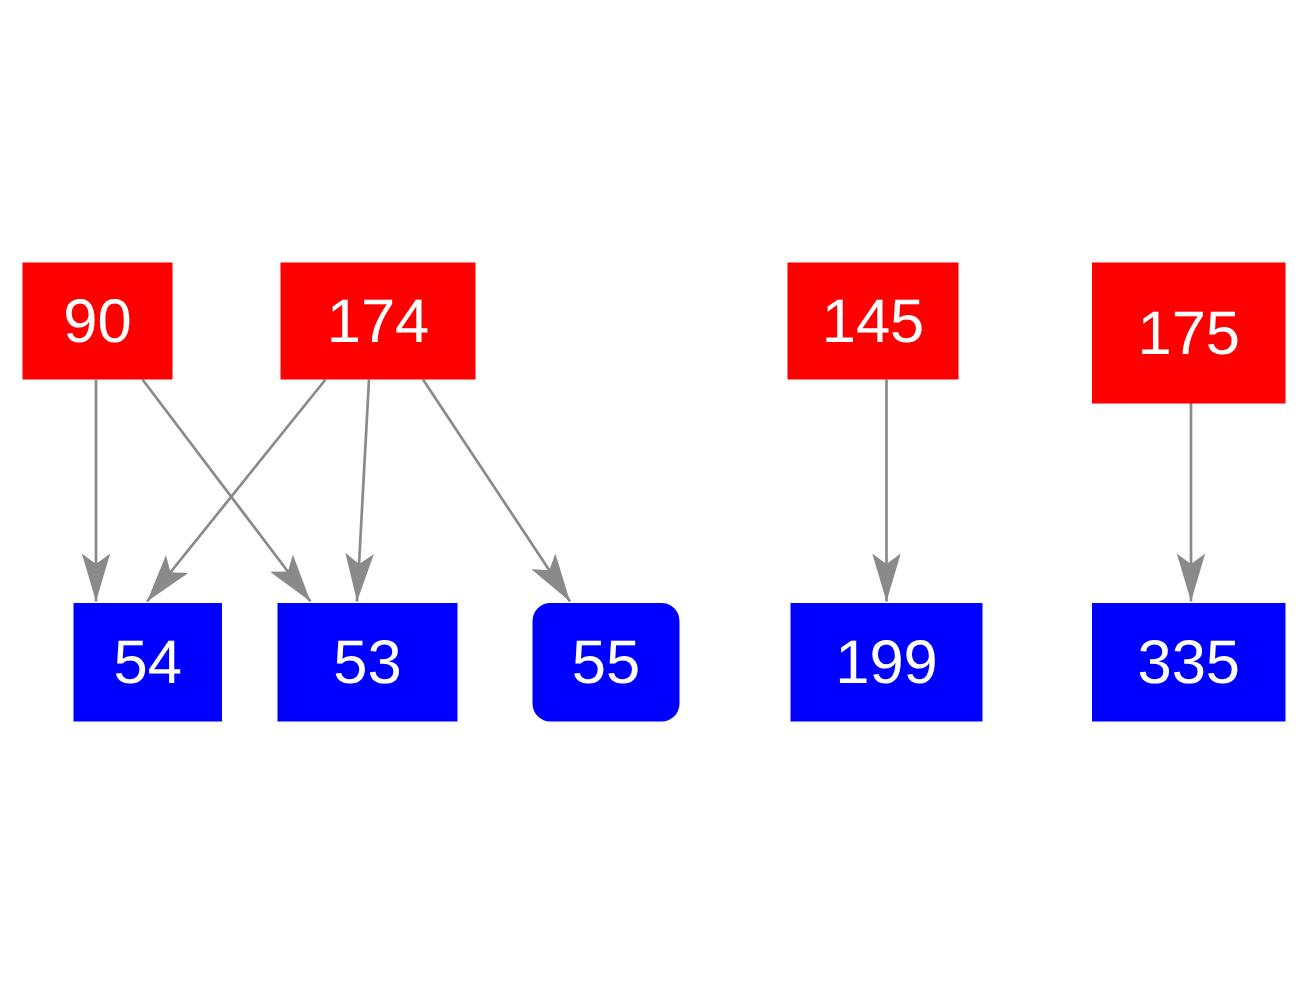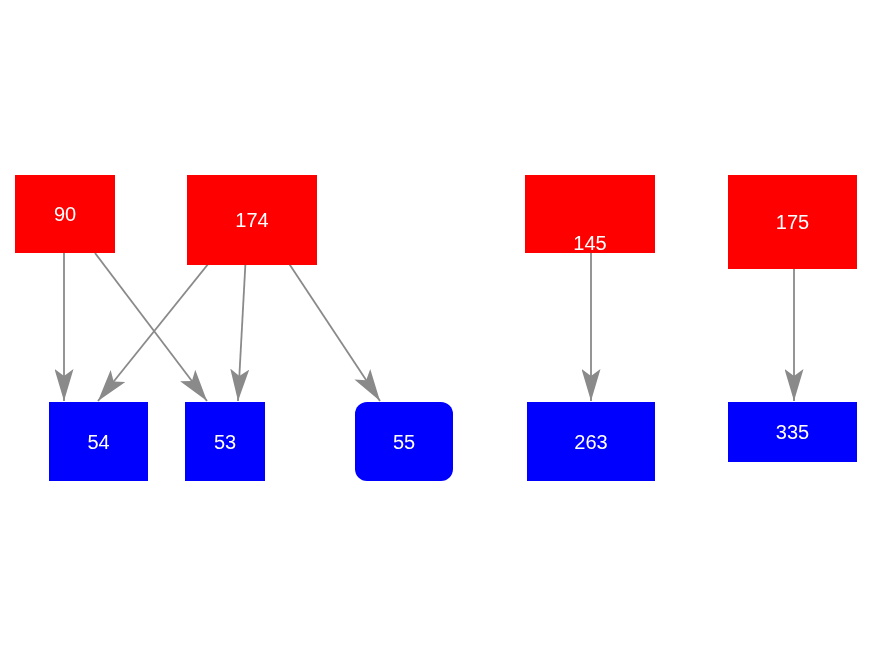--- a/index.html
+++ b/index.html
@@ -24,21 +24,21 @@
   }
   .graph-node {
     position: absolute;
     display: flex;
     align-items: center;
     justify-content: center;
     box-sizing: border-box;
   }
   .node-label {
     color: #ffffff;
-    font-size: 20px;
+    font-size: 41px;
     line-height: 1;
     user-select: none;
   }
 </style>
 </head>
 <body>
 
 <div id="diagram-canvas">
   <svg id="edges-layer" width="875" height="656" viewBox="0 0 875 656" xmlns="http://www.w3.org/2000/svg">
     <defs>
@@ -53,38 +53,38 @@
         <line x1="246" y1="253" x2="238" y2="401" stroke="#8a8a8a" stroke-width="1.8" marker-end="url(#arrowhead)"></line>
         <line x1="282" y1="253" x2="380" y2="401" stroke="#8a8a8a" stroke-width="1.8" marker-end="url(#arrowhead)"></line>
         <line x1="591" y1="253" x2="591" y2="401" stroke="#8a8a8a" stroke-width="1.8" marker-end="url(#arrowhead)"></line>
         <line x1="794" y1="253" x2="794" y2="401" stroke="#8a8a8a" stroke-width="1.8" marker-end="url(#arrowhead)"></line>
       </g>
   </svg>
   <div id="nodes-layer">
       <div class="graph-node" style="left: 15px; top: 175px; width: 100px; height: 78px; background: rgb(255, 0, 0);">
         <span class="node-label" style="color: rgb(255, 255, 255);">90</span>
       </div>
-      <div class="graph-node" style="left: 187px; top: 175px; width: 130px; height: 90px; background: rgb(255, 0, 0);">
+      <div class="graph-node" style="left: 187px; top: 175px; width: 130px; height: 78px; background: rgb(255, 0, 0);">
         <span class="node-label" style="color: rgb(255, 255, 255);">174</span>
       </div>
-      <div class="graph-node" style="left: 525px; top: 175px; width: 130px; height: 78px; background: rgb(255, 0, 0); align-items: flex-end;">
+      <div class="graph-node" style="left: 525px; top: 175px; width: 114px; height: 78px; background: rgb(255, 0, 0);">
         <span class="node-label" style="color: rgb(255, 255, 255);">145</span>
       </div>
       <div class="graph-node" style="left: 728px; top: 175px; width: 129px; height: 94px; background: rgb(255, 0, 0);">
         <span class="node-label" style="color: rgb(255, 255, 255);">175</span>
       </div>
       <div class="graph-node" style="left: 15px; top: 402px; width: 99px; height: 79px; background: rgb(0, 0, 255); margin-left: 34px;">
         <span class="node-label" style="color: rgb(255, 255, 255);">54</span>
       </div>
-      <div class="graph-node" style="left: 185px; top: 402px; width: 80px; height: 79px; background: rgb(0, 0, 255);">
+      <div class="graph-node" style="left: 185px; top: 402px; width: 120px; height: 79px; background: rgb(0, 0, 255);">
         <span class="node-label" style="color: rgb(255, 255, 255);">53</span>
       </div>
       <div class="graph-node" style="left: 355px; top: 402px; width: 98px; height: 79px; background: rgb(0, 0, 255); border-radius: 12px;">
         <span class="node-label" style="color: rgb(255, 255, 255);">55</span>
       </div>
       <div class="graph-node" style="left: 527px; top: 402px; width: 128px; height: 79px; background: rgb(0, 0, 255);">
-        <span class="node-label" style="color: rgb(255, 255, 255);">263</span>
+        <span class="node-label" style="color: rgb(255, 255, 255);">199</span>
       </div>
-      <div class="graph-node" style="left: 728px; top: 402px; width: 129px; height: 60px; background: rgb(0, 0, 255);">
+      <div class="graph-node" style="left: 728px; top: 402px; width: 129px; height: 79px; background: rgb(0, 0, 255);">
         <span class="node-label" style="color: rgb(255, 255, 255);">335</span>
       </div>
     </div>
 </div>
 
 </body></html>

